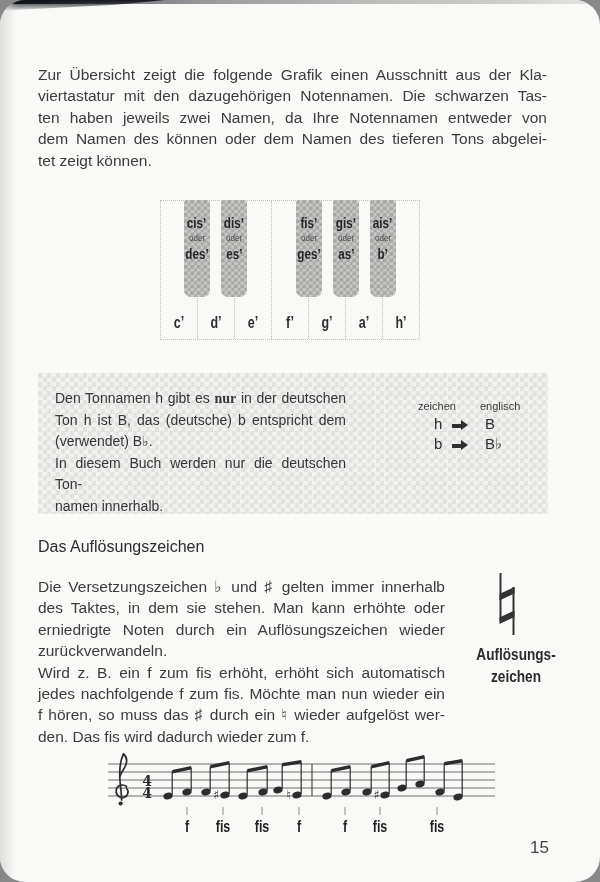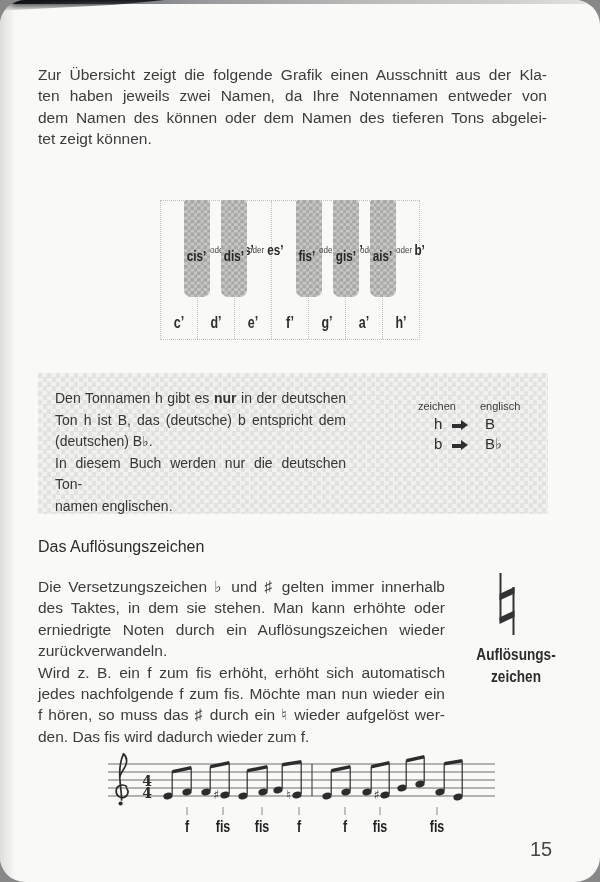--- a/index.html
+++ b/index.html
@@ -12,34 +12,34 @@
     background:linear-gradient(to bottom,rgba(12,14,18,.92) 0%,rgba(12,14,18,0) 100%);
     clip-path:polygon(0 0,100% 0,70% 40%,0 90%);}
   .left-edge{position:absolute;top:0;left:0;width:16px;height:100%;
     background:linear-gradient(to right,#dededc,rgba(249,249,247,0));}
 
   .para{position:absolute;font-size:15.5px;line-height:21.4px;color:#3c3c3c;}
   .para1{left:38px;top:64px;width:509px;}
   .para2{left:38px;top:576px;width:407px;}
   .jline{text-align:justify;text-align-last:justify;white-space:normal;}
   .jline.ll{text-align-last:left;}
-  .bold{font-weight:bold;}
+  .bold{font-weight:bold;font-family:Liberation Serif, serif;}
 
   
   .keyboard{position:absolute;left:160px;top:200px;width:260px;height:140px;}
   .keys{display:flex;height:100%;border:1px dotted #bfbfbd;box-sizing:border-box;}
   .wkey{flex:1;border-right:1px dotted #bfbfbd;position:relative;}
   .wkey:last-child{border-right:none;}
   .wkey-label{position:absolute;bottom:7px;left:0;right:0;text-align:center;
     font-weight:bold;font-size:16px;color:#2e2e2e;transform:scaleX(.78);}
   .bkey{position:absolute;top:0;width:26px;height:97px;z-index:2;
     border-radius:3px 3px 7px 7px;
     background-image:conic-gradient(#c7c7c6 25%,#a8a8a7 0 50%,#c7c7c6 0 75%,#a8a8a7 0);
     background-size:6.5px 6.5px;
-    display:flex;flex-direction:row;align-items:center;}
+    display:flex;flex-direction:column;align-items:center;}
   .bk-top{margin-top:14px;font-weight:bold;font-size:15px;color:#272727;transform:scaleX(.78);}
   .bk-oder{margin-top:2px;font-size:9px;color:#454545;transform:scaleX(.9);}
   .bk-bottom{margin-top:2px;font-weight:bold;font-size:15px;color:#272727;transform:scaleX(.78);}
 
   
   .infobox{position:absolute;left:38px;top:373px;width:510px;height:141px;
     background-image:conic-gradient(#f1f1ef 25%,#e2e2e0 0 50%,#f1f1ef 0 75%,#e2e2e0 0);
     background-size:9px 9px;}
   .box-text{position:absolute;left:17px;top:15px;width:291px;font-size:14px;line-height:21.5px;color:#353535;}
   .bt-label{position:absolute;font-size:11px;color:#3a3a3a;}
@@ -50,32 +50,33 @@
     border-left:7px solid #2e2e2e;border-top:5.5px solid transparent;border-bottom:5.5px solid transparent;}
 
   .heading{position:absolute;left:38px;top:538px;font-size:16px;font-weight:normal;color:#2c2c2c;}
 
   
   .margin-symbol{position:absolute;left:497px;top:571px;}
   .margin-label{position:absolute;left:459px;top:644px;width:114px;text-align:center;
     font-weight:bold;font-size:17px;line-height:22px;color:#2c2c2c;transform:scaleX(.8);transform-origin:50% 0;}
 
   .score{position:absolute;left:60px;top:743px;}
-  .page-num{position:absolute;left:530px;top:838px;font-size:20px;color:#474747;}
+  .page-num{position:absolute;left:530px;top:838px;font-size:17px;color:#474747;}
 </style>
 </head>
 <body>
 
 <div class="page">
   <div class="top-strip"></div>
   <div class="top-wedge"></div>
   <div class="left-edge"></div>
 
   <div class="para para1">
     <div class="jline">Zur Übersicht zeigt die folgende Grafik einen Ausschnitt aus der Kla-</div>
+    <div class="jline">viertastatur mit den dazugehörigen Notennamen. Die schwarzen Tas-</div>
     <div class="jline">ten haben jeweils zwei Namen, da Ihre Notennamen entweder von</div>
     <div class="jline">dem Namen des können oder dem Namen des tieferen Tons abgelei-</div>
     <div class="jline ll">tet zeigt können.</div>
   </div>
 
   <div class="keyboard">
     <div class="keys">
       <div class="wkey">
           <span class="wkey-label">c’</span>
         </div>
@@ -122,23 +123,23 @@
       <span class="bk-top">ais’</span>
       <span class="bk-oder">oder</span>
       <span class="bk-bottom">b’</span>
     </div>
   </div>
 
   <div class="infobox">
     <div class="box-text">
       <div class="jline"><span>Den Tonnamen h gibt es</span> <span class="bold">nur</span> <span>in der deutschen</span></div>
       <div class="jline">Ton h ist B, das (deutsche) b entspricht dem</div>
-      <div class="jline ll">(deutschen) B♭.</div>
+      <div class="jline ll">(verwendet) B♭.</div>
       <div class="jline">In diesem Buch werden nur die deutschen Ton-</div>
-      <div class="jline ll">namen englischen.</div>
+      <div class="jline ll">namen innerhalb.</div>
     </div>
     <span class="bt-label" style="left:380px;top:27px">zeichen</span>
     <span class="bt-label" style="left:442px;top:27px">englisch</span>
     <span class="bt-letter" style="left:396px;top:42px">h</span>
     <span class="bt-arrow" style="left:414px;top:47px">
         <span class="arrow-shaft"></span>
         <span class="arrow-head"></span>
       </span>
     <span class="bt-letter" style="left:447px;top:42px">B</span>
     <span class="bt-letter" style="left:396px;top:62px">b</span>

